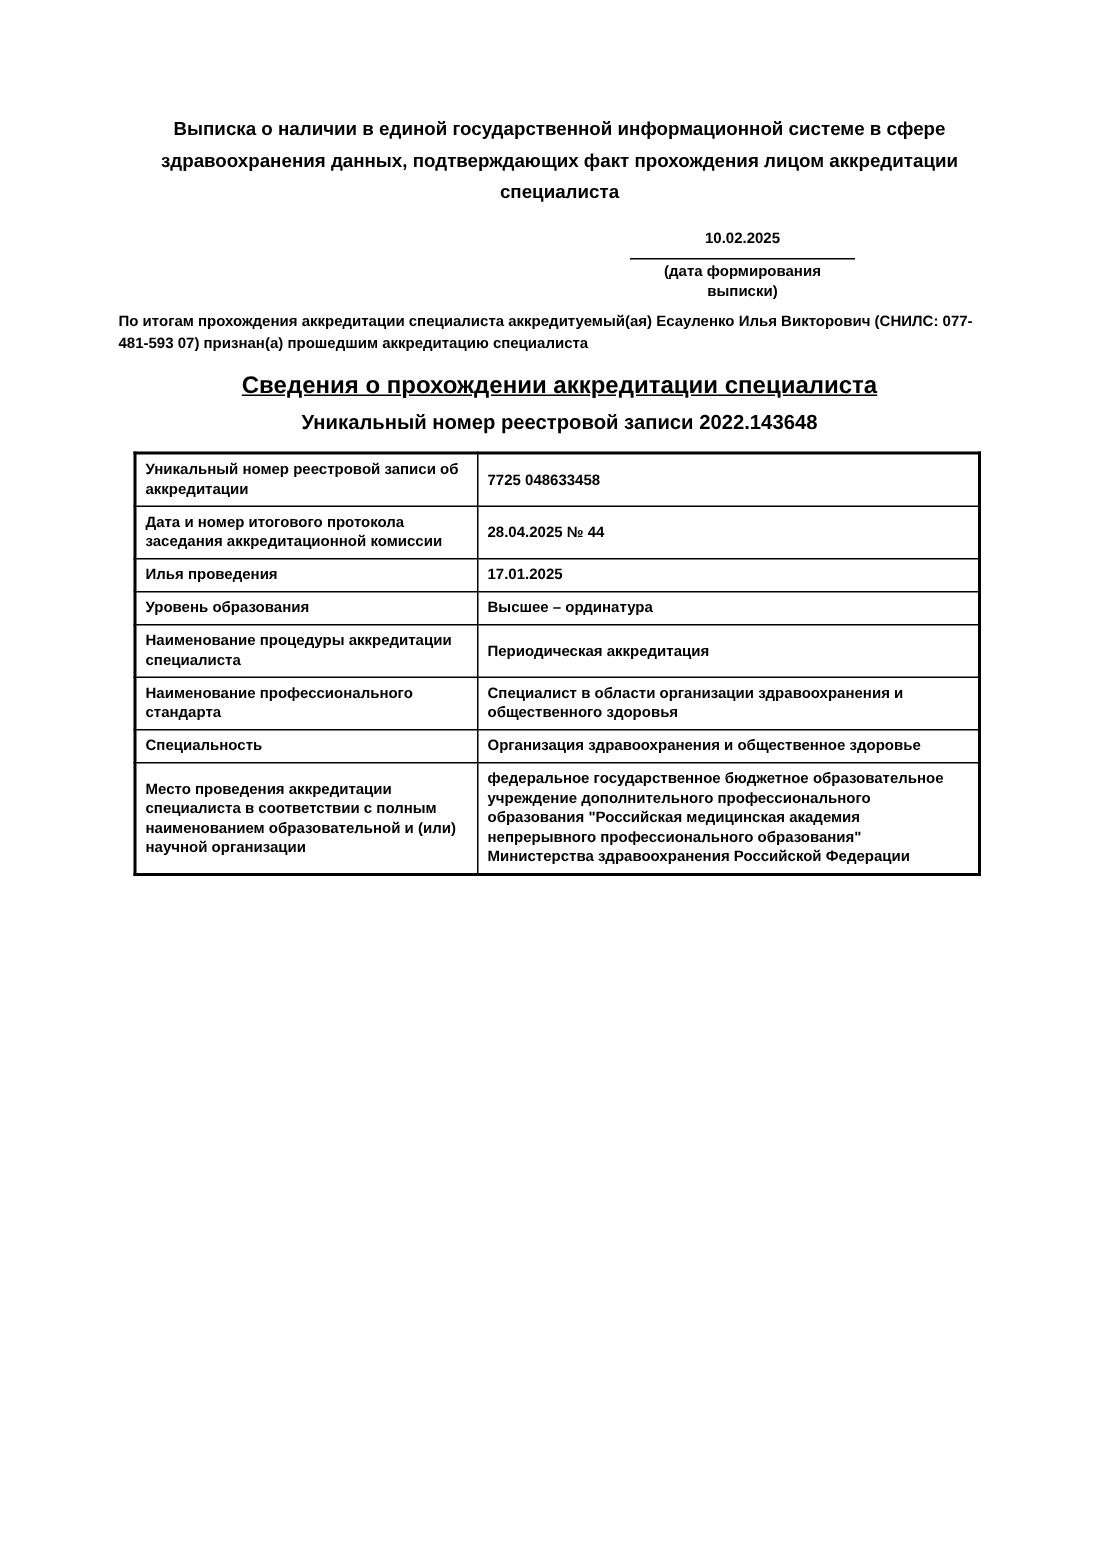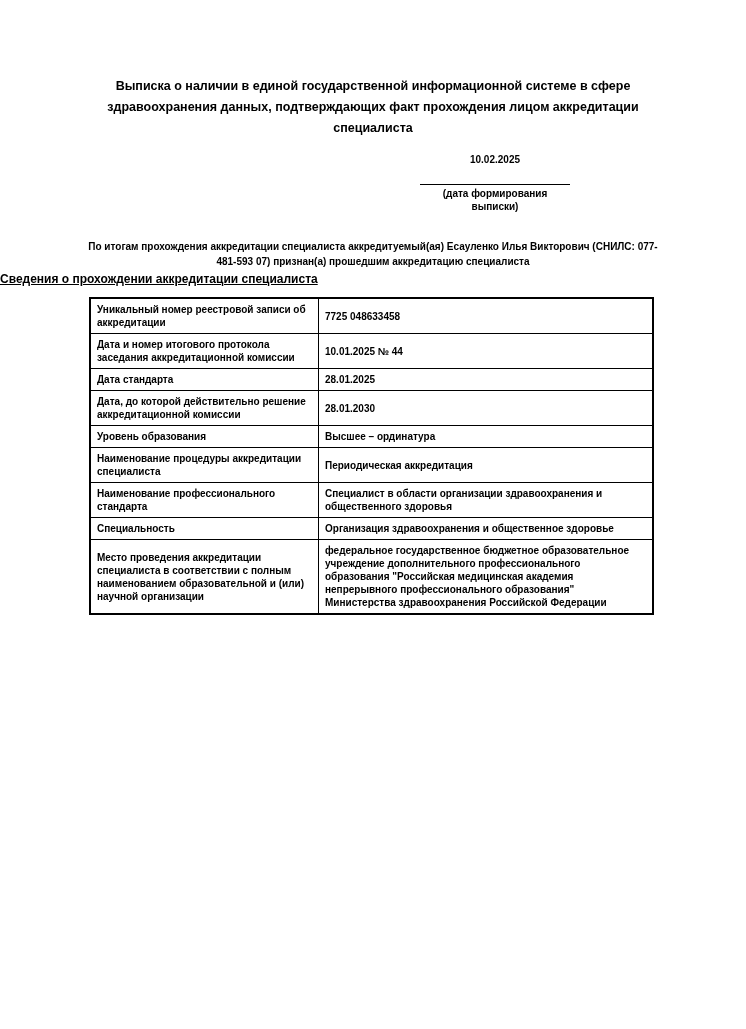--- a/index.html
+++ b/index.html
@@ -29,40 +29,39 @@
   .date-block {
     margin-left: 420px;
     margin-top: 14px;
     width: 150px;
     text-align: center;
   }
   .date-value {
     display: block;
     font-size: 10px;
     line-height: 13px;
-    padding-bottom: 18px;
+    padding-bottom: 6px;
     border-bottom: 1.5px solid #000;
   }
   .date-caption {
     display: block;
     font-size: 10px;
     line-height: 13px;
     padding-top: 2px;
   }
   .intro {
-    margin: 26px auto 0;
+    margin: 6px auto 0;
     width: 588px;
-    text-align: center;
     font-size: 10px;
     line-height: 15px;
   }
   .section-heading {
-    margin-top: 4px;
-    text-align: left;
-    font-size: 12px;
+    margin-top: 14px;
+    text-align: center;
+    font-size: 16px;
     line-height: 13px;
     text-decoration: underline;
   }
   .registry-heading {
     margin-top: 9px;
     text-align: center;
     font-size: 13.5px;
     line-height: 17px;
   }
   table.acc-table {
@@ -93,38 +92,35 @@
 
   <div class="date-block">
     <span class="date-value">10.02.2025</span>
     <span class="date-caption">(дата формирования выписки)</span>
   </div>
 
   <div class="intro">По итогам прохождения аккредитации специалиста аккредитуемый(ая) Есауленко Илья Викторович (СНИЛС: 077-481-593 07) признан(а) прошедшим аккредитацию специалиста</div>
 
   <div class="section-heading">Сведения о прохождении аккредитации специалиста</div>
 
+  <div class="registry-heading">Уникальный номер реестровой записи 2022.143648</div>
 
   <table class="acc-table">
     <tbody>
       <tr>
         <td class="label-col">Уникальный номер реестровой записи об аккредитации</td>
         <td>7725 048633458</td>
       </tr>
       <tr>
         <td class="label-col">Дата и номер итогового протокола заседания аккредитационной комиссии</td>
-        <td>10.01.2025 № 44</td>
+        <td>28.04.2025 № 44</td>
       </tr>
       <tr>
-        <td class="label-col">Дата стандарта</td>
-        <td>28.01.2025</td>
-      </tr>
-      <tr>
-        <td class="label-col">Дата, до которой действительно решение аккредитационной комиссии</td>
-        <td>28.01.2030</td>
+        <td class="label-col">Илья проведения</td>
+        <td>17.01.2025</td>
       </tr>
       <tr>
         <td class="label-col">Уровень образования</td>
         <td>Высшее – ординатура</td>
       </tr>
       <tr>
         <td class="label-col">Наименование процедуры аккредитации специалиста</td>
         <td>Периодическая аккредитация</td>
       </tr>
       <tr>

